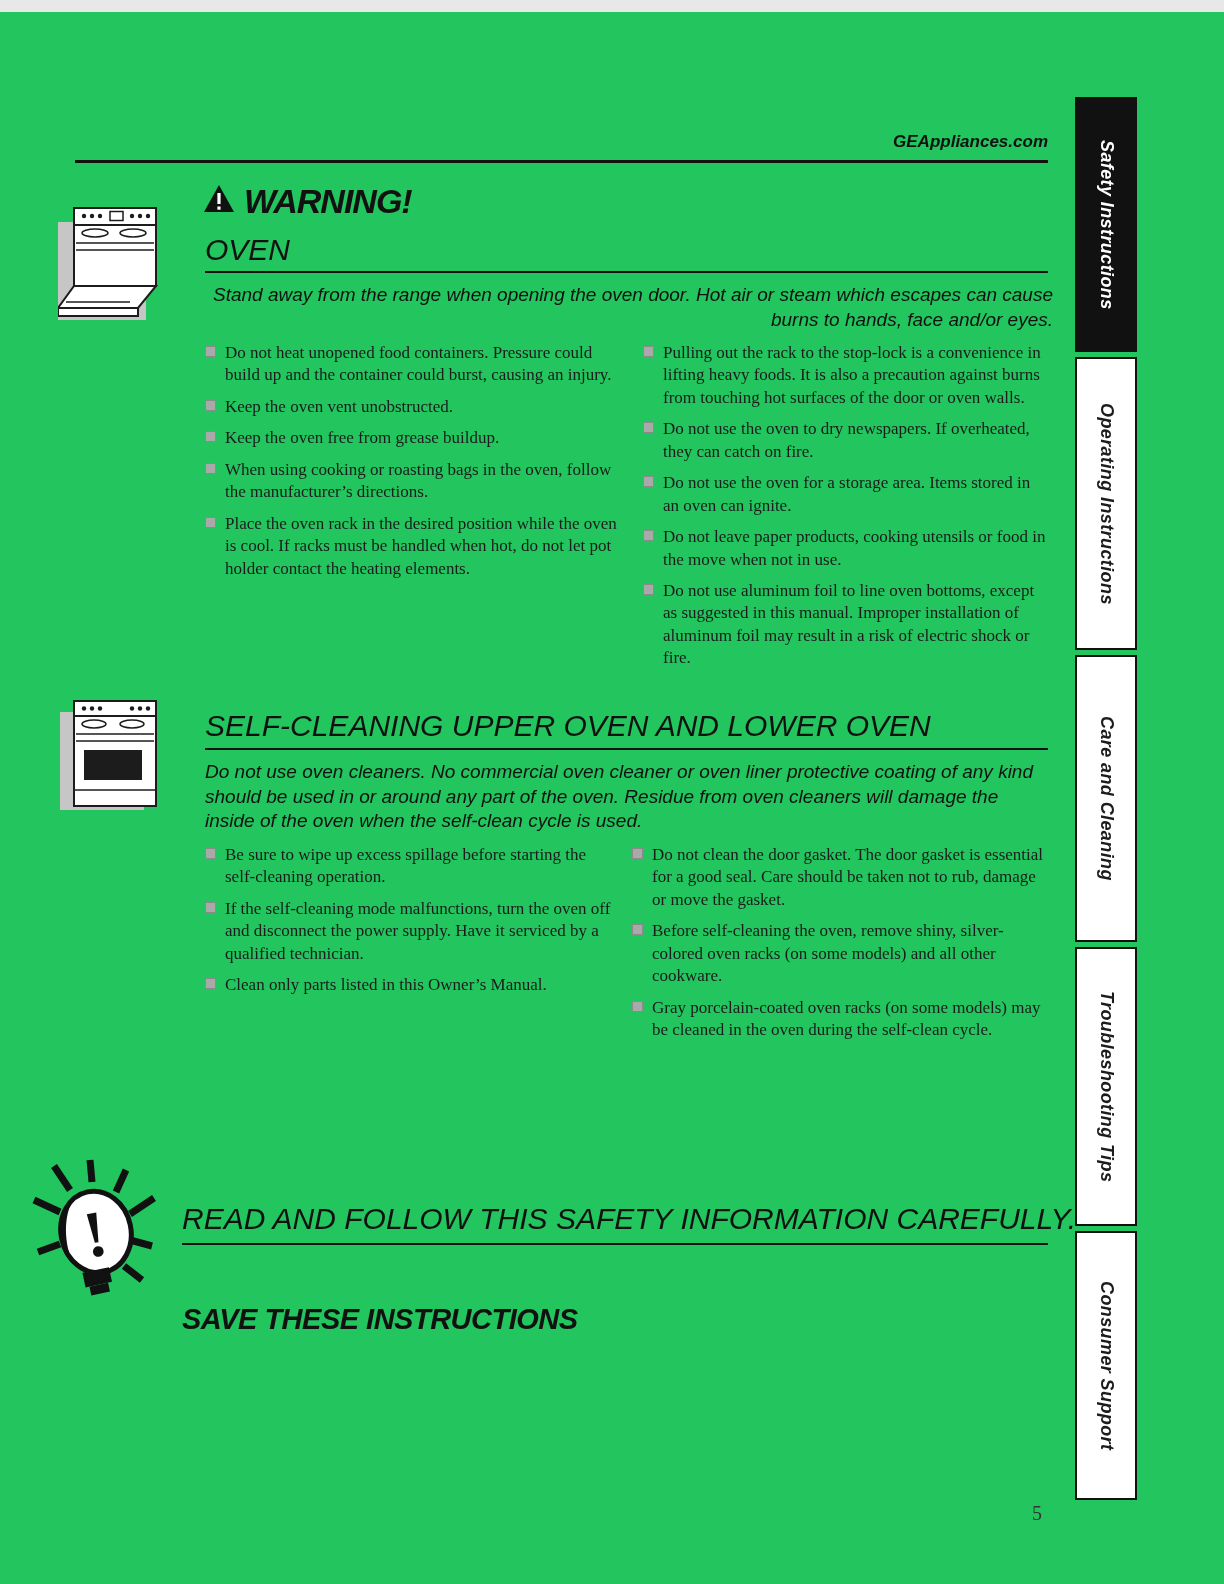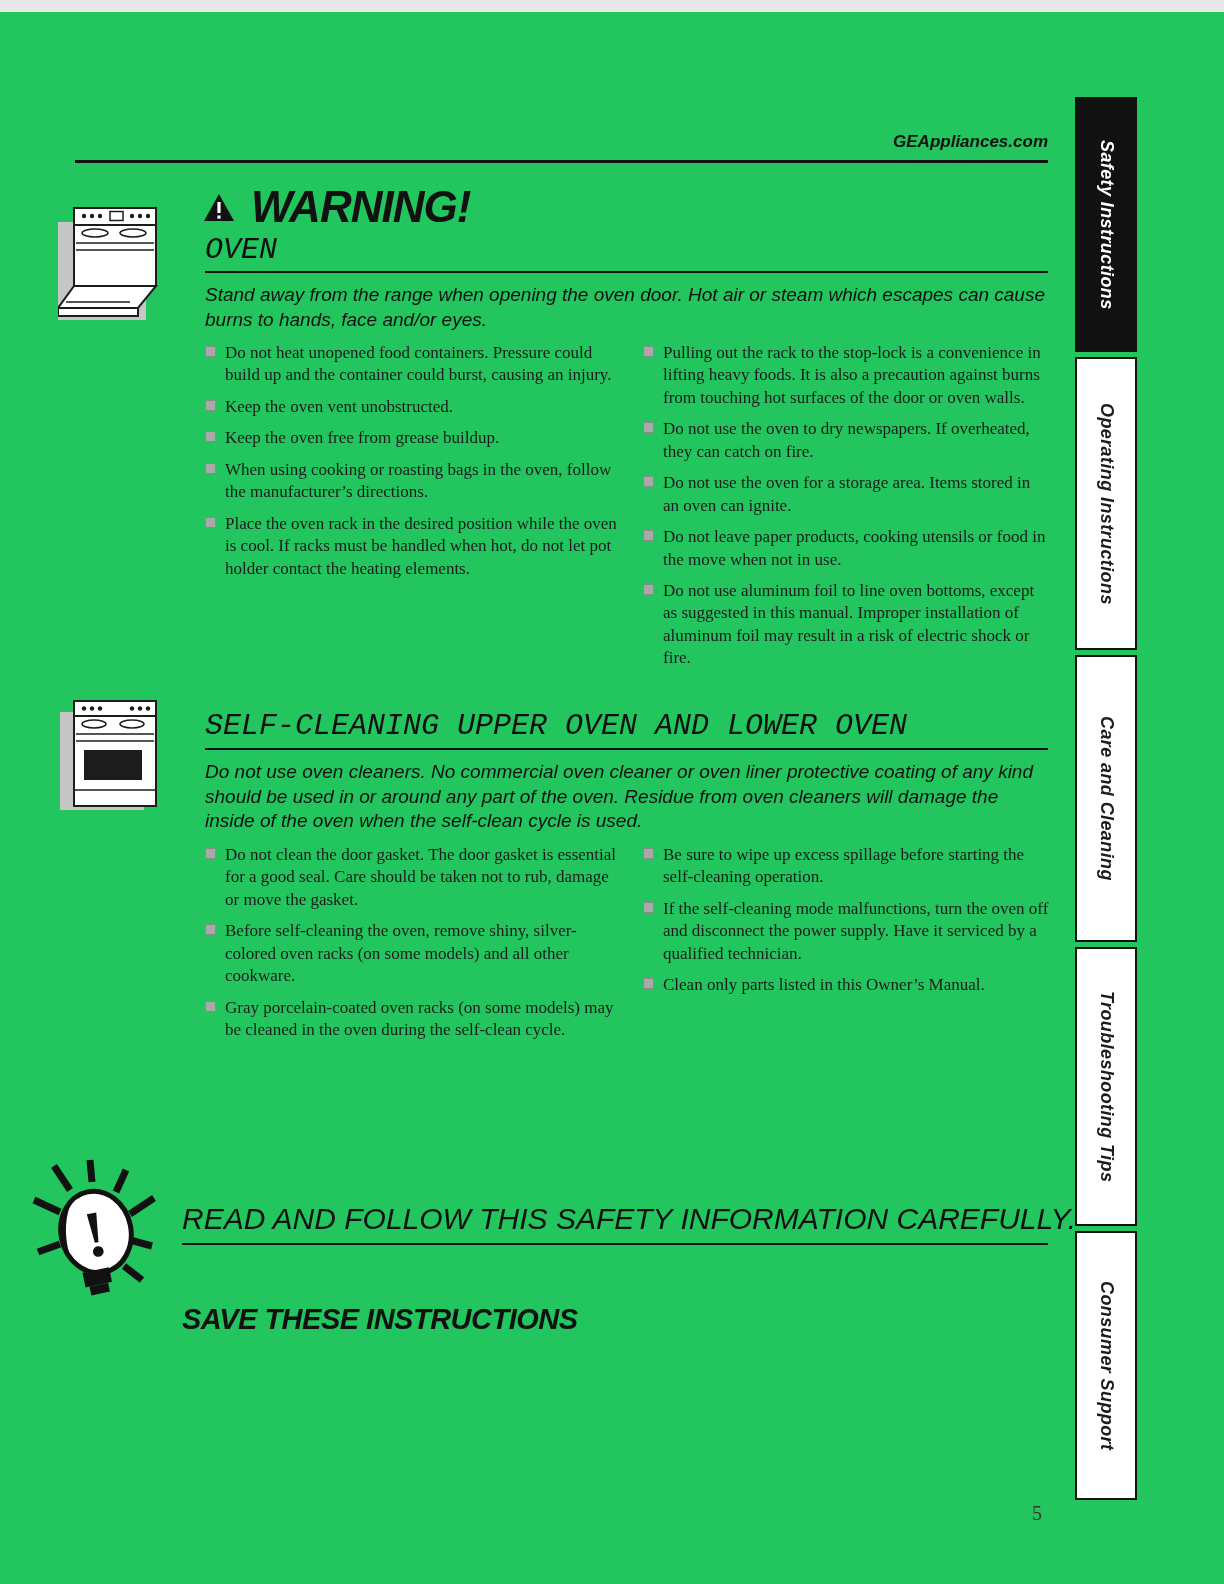--- a/index.html
+++ b/index.html
@@ -25,29 +25,29 @@
     color: #111;
   }
   .rule { background: #111; height: 2px; }
   .rule-thick { background: #111; height: 3px; }
 
   
   .h-warning {
     font-family: "Liberation Sans", sans-serif;
     font-style: italic;
     font-weight: bold;
-    font-size: 44px;
+    font-size: 34px;
     letter-spacing: -1px;
     display: flex;
     align-items: center;
-    gap: 16px;
+    gap: 9px;
     color: #111;
   }
   .h-sub {
-    font-family: Liberation Mono, monospace;
+    font-family: Liberation Sans, sans-serif;
     font-style: italic;
     font-weight: normal;
     font-size: 30px;
     letter-spacing: 0px;
     color: #111;
     white-space: nowrap;
   }
   .intro {
     font-family: "Liberation Sans", sans-serif;
     font-style: italic;
@@ -166,21 +166,21 @@
         <rect x="14.4" y="9" width="3.2" height="11" fill="#fff"></rect>
         <rect x="14.4" y="22.5" width="3.2" height="3.2" fill="#fff"></rect>
       </svg>
     </span>
     <span>WARNING!</span>
   </div>
 
   <div class="abs h-sub" style="left:205px; top:221px;">OVEN</div>
   <div class="abs rule" style="left:205px; top:259px; width:843px;"></div>
 
-  <p class="abs intro" style="left:205px; top:271px; width:848px;">Stand away from the range when opening the oven door. Hot air or steam which escapes can cause burns to hands, face and/or eyes.</p>
+  <p class="abs intro" style="left:205px; top:271px; width:848px;text-align:right;">Stand away from the range when opening the oven door. Hot air or steam which escapes can cause burns to hands, face and/or eyes.</p>
 
   <div class="abs cols" style="left:205px; top:330px; width:845px;">
     <ul class="bullets" style="width:418px;">
       <li>
           <span class="sq"></span>
           <span>Do not heat unopened food containers. Pressure could build up and the container could burst, causing an injury.</span>
         </li>
       <li>
           <span class="sq"></span>
           <span>Keep the oven vent unobstructed.</span>
@@ -245,46 +245,46 @@
       <line x1="14" y1="92" x2="96" y2="92" stroke="#1c1c1c" stroke-width="1.5"></line>
     </svg>
   </div>
 
   <div class="abs h-sub" style="left:205px; top:697px;">SELF-CLEANING UPPER OVEN AND LOWER OVEN</div>
   <div class="abs rule" style="left:205px; top:736px; width:843px;"></div>
 
   <p class="abs intro" style="left:205px; top:748px; width:848px;">Do not use oven cleaners. No commercial oven cleaner or oven liner protective coating of any kind should be used in or around any part of the oven. Residue from oven cleaners will damage the inside of the oven when the self-clean cycle is used.</p>
 
   <div class="abs cols" style="left:205px; top:832px; width:845px;">
+    <ul class="bullets" style="flex:1;">
+      <li>
+          <span class="sq"></span>
+          <span>Be sure to wipe up excess spillage before starting the self-cleaning operation.</span>
+        </li>
+      <li>
+          <span class="sq"></span>
+          <span>If the self-cleaning mode malfunctions, turn the oven off and disconnect the power supply. Have it serviced by a qualified technician.</span>
+        </li>
+      <li>
+          <span class="sq"></span>
+          <span>Clean only parts listed in this Owner’s Manual.</span>
+        </li>
+    </ul>
     <ul class="bullets" style="width:418px;">
       <li>
           <span class="sq"></span>
           <span>Do not clean the door gasket. The door gasket is essential for a good seal. Care should be taken not to rub, damage or move the gasket.</span>
         </li>
       <li>
           <span class="sq"></span>
           <span>Before self-cleaning the oven, remove shiny, silver-colored oven racks (on some models) and all other cookware.</span>
         </li>
       <li>
           <span class="sq"></span>
           <span>Gray porcelain-coated oven racks (on some models) may be cleaned in the oven during the self-clean cycle.</span>
-        </li>
-    </ul>
-    <ul class="bullets" style="flex:1;">
-      <li>
-          <span class="sq"></span>
-          <span>Be sure to wipe up excess spillage before starting the self-cleaning operation.</span>
-        </li>
-      <li>
-          <span class="sq"></span>
-          <span>If the self-cleaning mode malfunctions, turn the oven off and disconnect the power supply. Have it serviced by a qualified technician.</span>
-        </li>
-      <li>
-          <span class="sq"></span>
-          <span>Clean only parts listed in this Owner’s Manual.</span>
         </li>
     </ul>
   </div>
 
   <div class="abs" style="left:24px; top:1146px; width:152px; height:150px;">
     <svg width="152" height="150" viewBox="0 0 152 150">
       <g stroke="#111" stroke-width="7" stroke-linecap="butt">
         <line x1="30" y1="8" x2="46" y2="32"></line>
         <line x1="66" y1="2" x2="68" y2="24"></line>
         <line x1="102" y1="12" x2="92" y2="34"></line>

